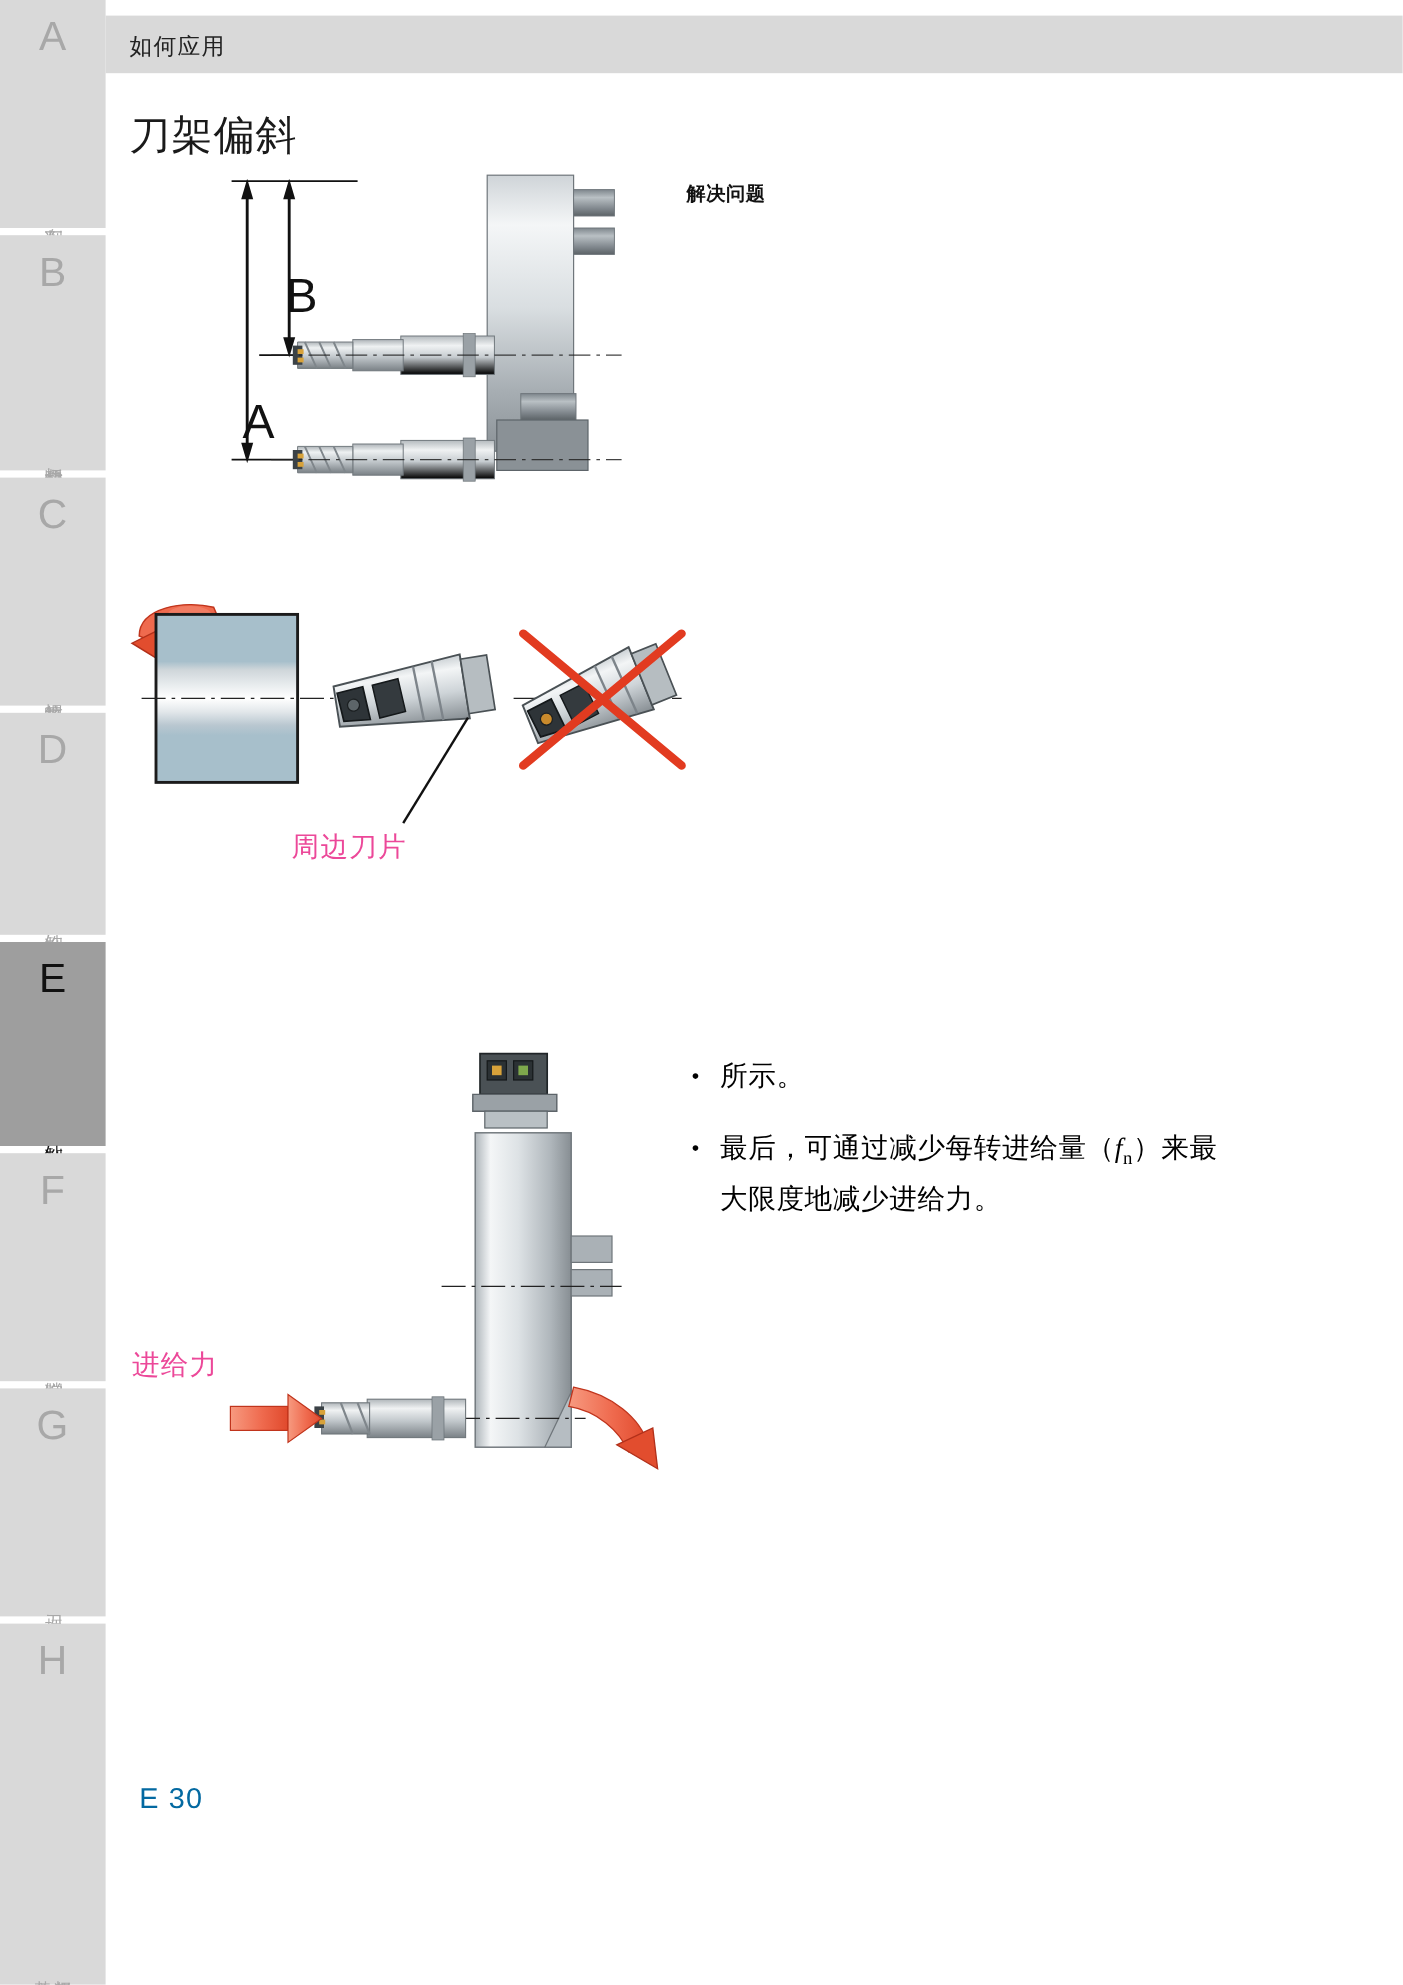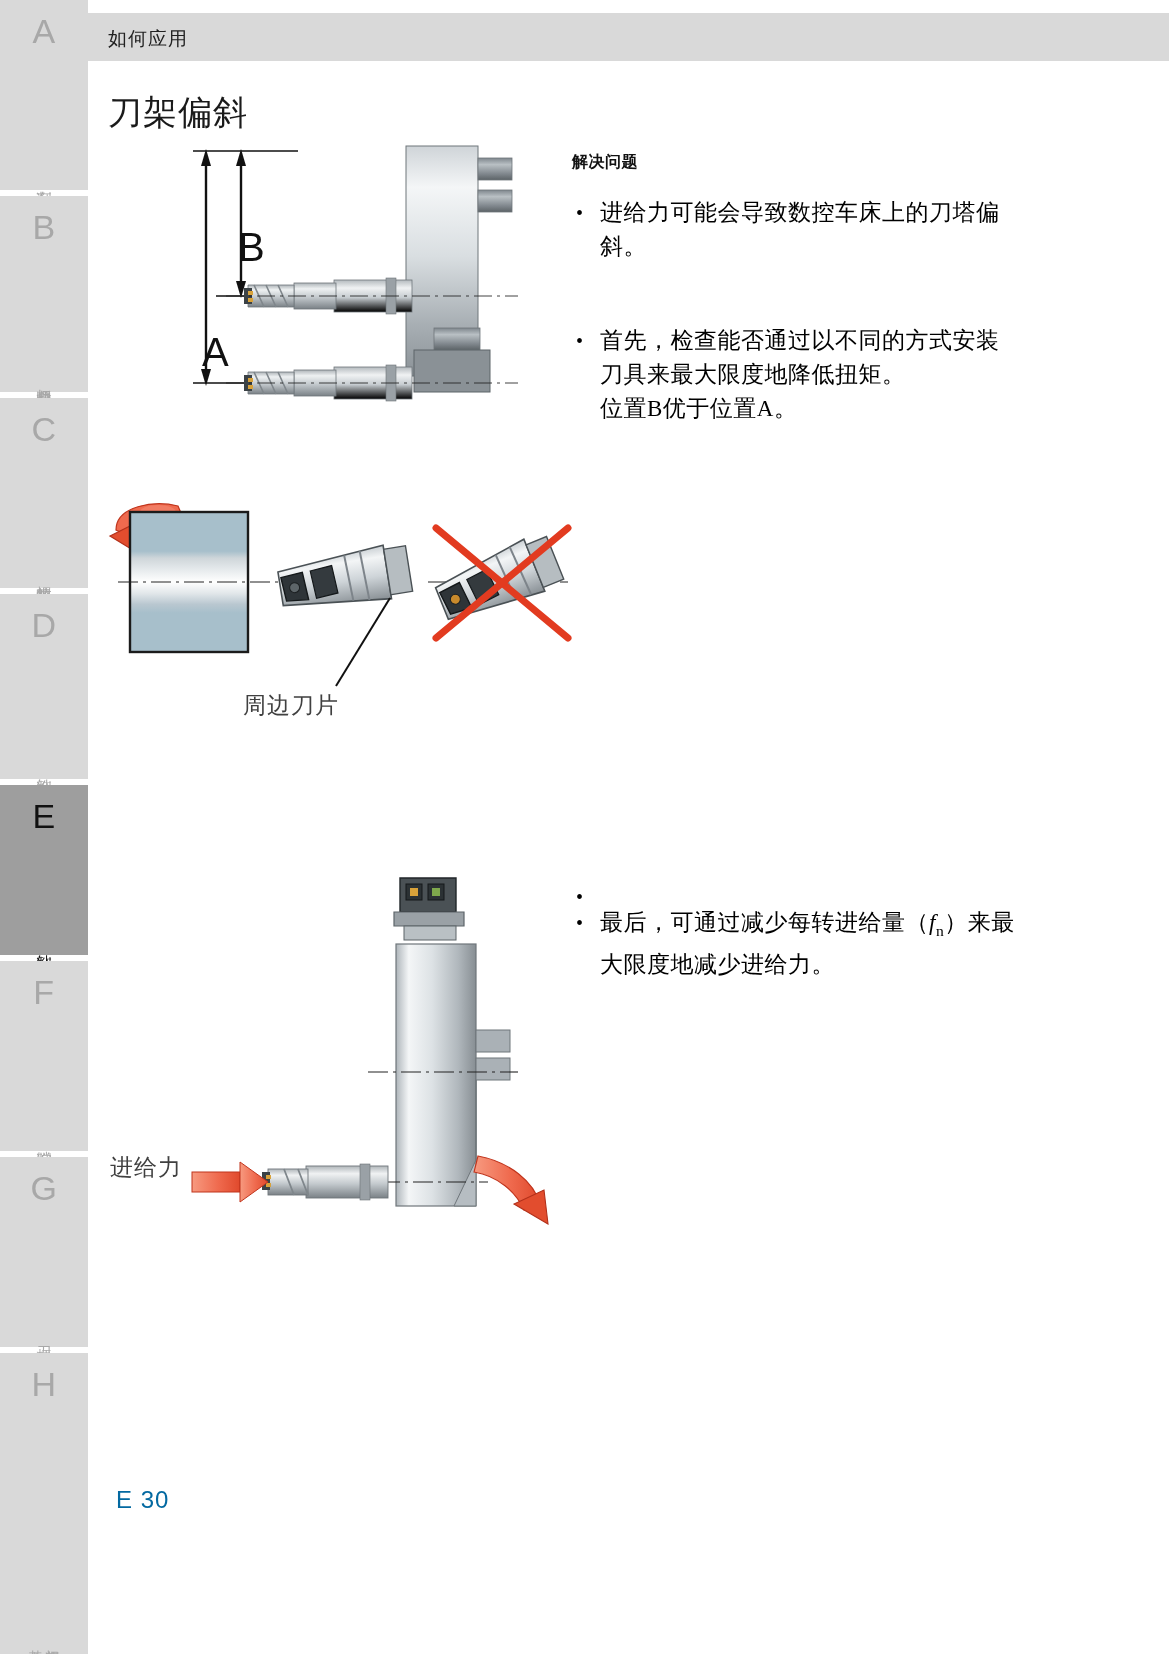--- a/index.html
+++ b/index.html
@@ -115,21 +115,21 @@
     font-size:20px;
   }
   .bullet .ln { display:block; white-space:nowrap; }
   sub { font-size:0.68em; }
   .ital { font-style:italic; font-family:"Liberation Serif",serif; }
 
   
   .fig-caption {
     position:absolute;
     font-family:"Liberation Serif","DejaVu Serif",serif;
-    font-size:23px; color:#404040; letter-spacing:1px;
+    font-size:23px; color:#ec4899; letter-spacing:1px;
   }
 
   
   .fig { position:absolute; }
   .dimletter {
     position:absolute;
     font-family:"Liberation Sans","DejaVu Sans",sans-serif;
     font-size:40px; color:#111;
   }
 </style>
@@ -386,38 +386,28 @@
       <rect x="4" y="312" width="48" height="20" fill="url(#g-red)" stroke="#c0341c" stroke-width="1"></rect>
       <polygon points="52,302 80,322 52,342" fill="url(#g-red)" stroke="#c0341c" stroke-width="1"></polygon>
     </g>
 
     <g>
       <path d="M290 296 C322 302, 346 322, 352 344 L336 350 C328 332, 310 316, 286 312 Z" fill="url(#g-red)" stroke="#c0341c" stroke-width="1.1"></path>
       <polygon points="360,364 326,344 356,330" fill="#e24d2e" stroke="#b2301a" stroke-width="1.1"></polygon>
     </g>
   </svg>
 
-  <div class="fig-caption" style="left:22px;top:1152px;">进给力</div>
+  <div class="fig-caption" style="left:22px;top:1122px;">进给力</div>
 
   <div class="rtext sec-head">解决问题</div>
 
-  <div class="bullet-list" style="top:196px;">
-    <div class="bullet">
-      <span class="ln">进给力可能会导致数控车床上的刀塔偏</span>
-      <span class="ln">斜。</span>
-    </div>
-    <div class="bullet" style="margin-top:60px;">
-      <span class="ln">首先，检查能否通过以不同的方式安装</span>
-      <span class="ln">刀具来最大限度地降低扭矩。</span>
-      <span class="ln">位置B优于位置A。</span>
-    </div>
-  </div>
 
   <div class="bullet-list" style="top:880px;">
     <div class="bullet">
+      <span class="ln">所示。</span>
     </div>
     <div class="bullet" style="margin-top:20px;">
       <span class="ln"><span>最后，可通过减少每转进给量（</span><span class="ital">f</span><sub>n</sub><span>）来最</span></span>
       <span class="ln">大限度地减少进给力。</span>
     </div>
   </div>
 
   <div class="footer">E 30</div>
 </div>
 

